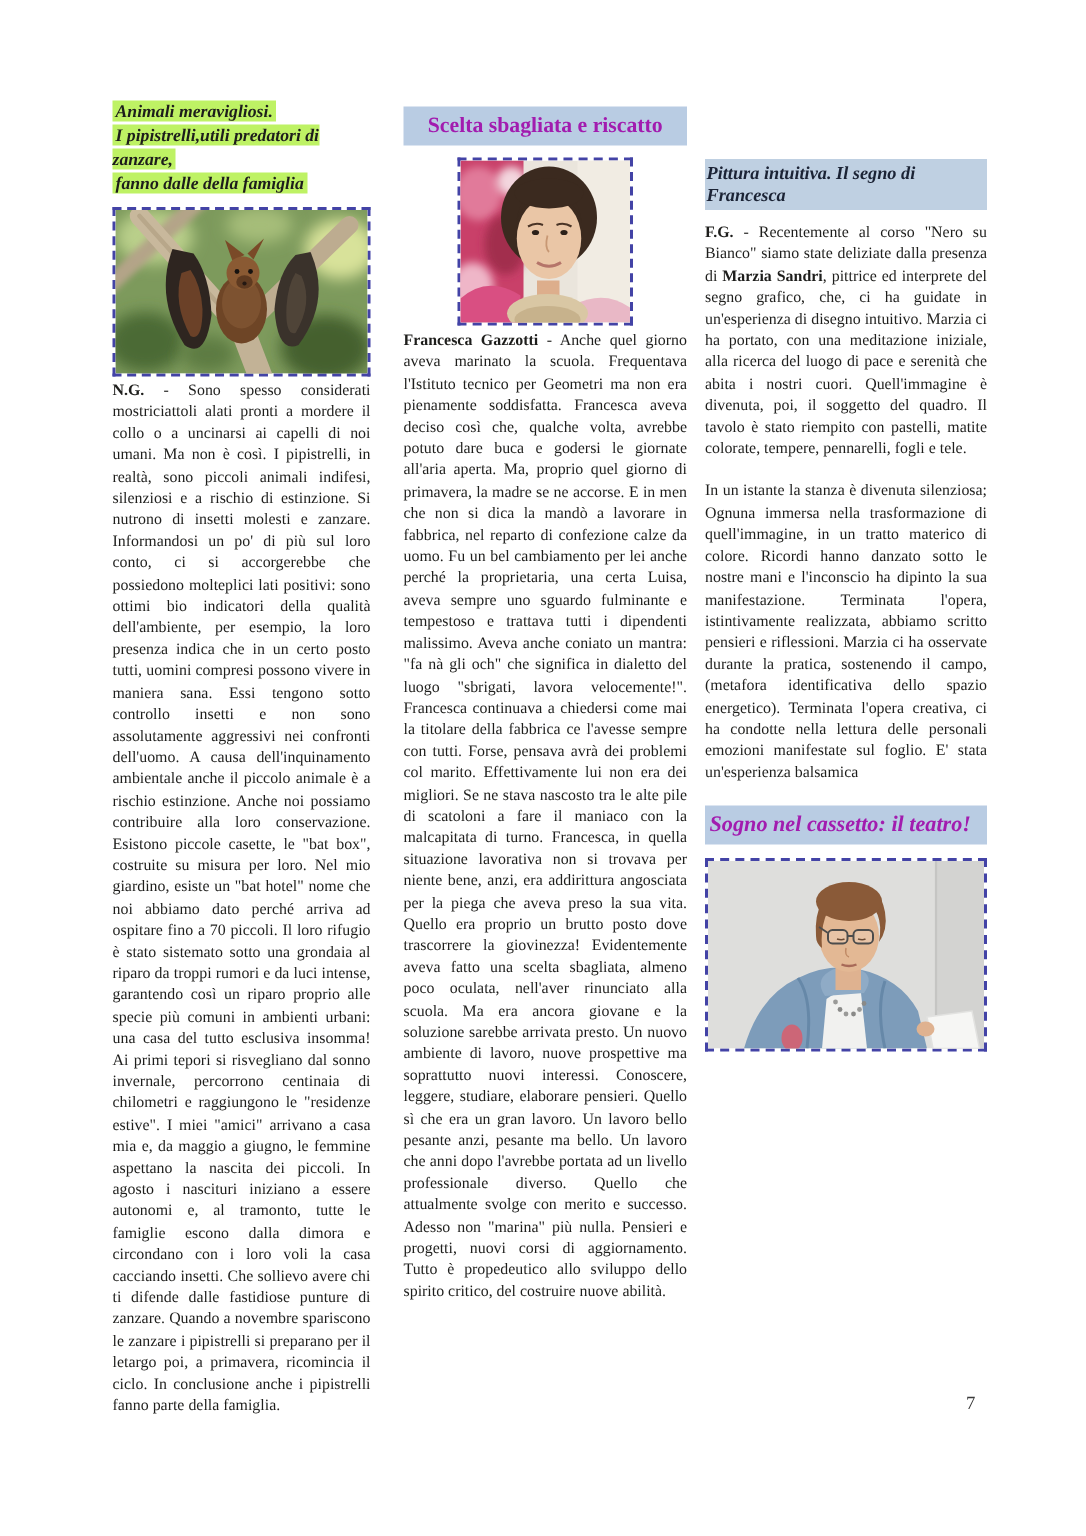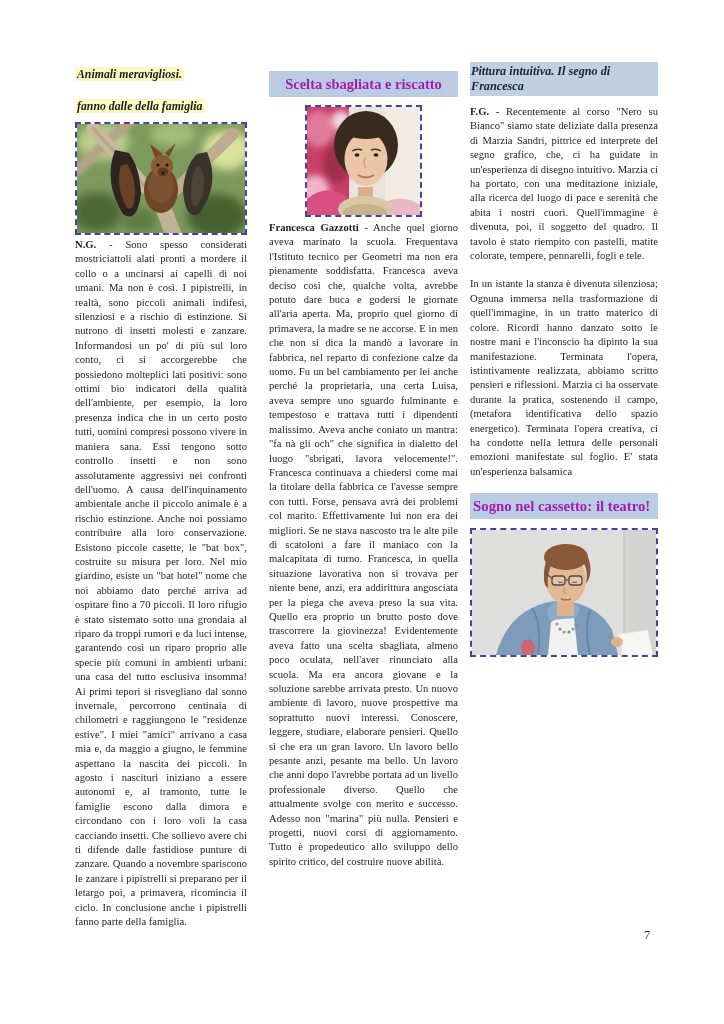--- a/index.html
+++ b/index.html
@@ -18,25 +18,25 @@
   .col-right { left:470px; top:62px; width:188px; }
 
   .body-text {
     font-size:10.6px;
     line-height:14.4px;
     text-align:justify;
     color:#1e1e1c;
   }
   .body-text p { margin:0 0 14px 0; }
   .author { font-weight:bold; }
-  .inline-bold { font-weight:normal; }
+  .inline-bold { font-weight:bold; }
 
   
   .left-title { font-size:11.8px; line-height:16px; font-weight:bold; font-style:italic; margin-bottom:8px; }
-  .left-title .hl { background:#fef9c3; padding:0 2px; }
+  .left-title .hl { background:#bef264; padding:0 2px; }
 
   
   .heading-box {
     background:#b9cce3;
     color:#a21caf;
     font-weight:bold;
     text-align:center;
     font-size:14.5px;
     line-height:17px;
     padding:5px 4px 4px 4px;
@@ -45,26 +45,28 @@
   .heading-inline {
     display:inline-block;
     background:#bfd0e2;
     color:#1b2335;
     font-weight:bold;
     font-style:italic;
     font-size:12.2px;
     line-height:15px;
     padding:2px 3px 2px 1px;
     margin-bottom:9px;
+    margin-top:44px;
   }
   .heading-box.theater {
     text-align:left;
     font-size:14.8px;
     padding:5px 4px 4px 3px;
     margin:3px 0 9px 0;
+    font-style:italic;
   }
 
   .photo-frame {
     border:2px dashed #4343a6;
     background:#fff;
     line-height:0;
   }
   .photo-frame svg { display:block; }
   .photo-bat      { width:168px; height:109px; margin-bottom:3px; }
   .photo-portrait { width:113px; height:108px; margin:0 auto 4px auto; }
@@ -79,21 +81,21 @@
   }
 </style>
 </head>
 <body>
 
 <div class="page">
 
   <div class="col col-left">
     <div class="left-title">
       <span class="hl">Animali meravigliosi.</span><br>
-      <br>
+      <span class="hl">I pipistrelli,utili predatori di zanzare,</span><br>
       <span class="hl">fanno dalle della famiglia</span>
     </div>
 
     <div class="photo-frame photo-bat">
       <svg viewBox="0 0 168 109" width="168" height="109" preserveAspectRatio="none">
         <defs>
           <filter id="b4" x="-40%" y="-40%" width="180%" height="180%">
               <feGaussianBlur stdDeviation="5"></feGaussianBlur>
             </filter>
           <filter id="b2" x="-40%" y="-40%" width="180%" height="180%">

